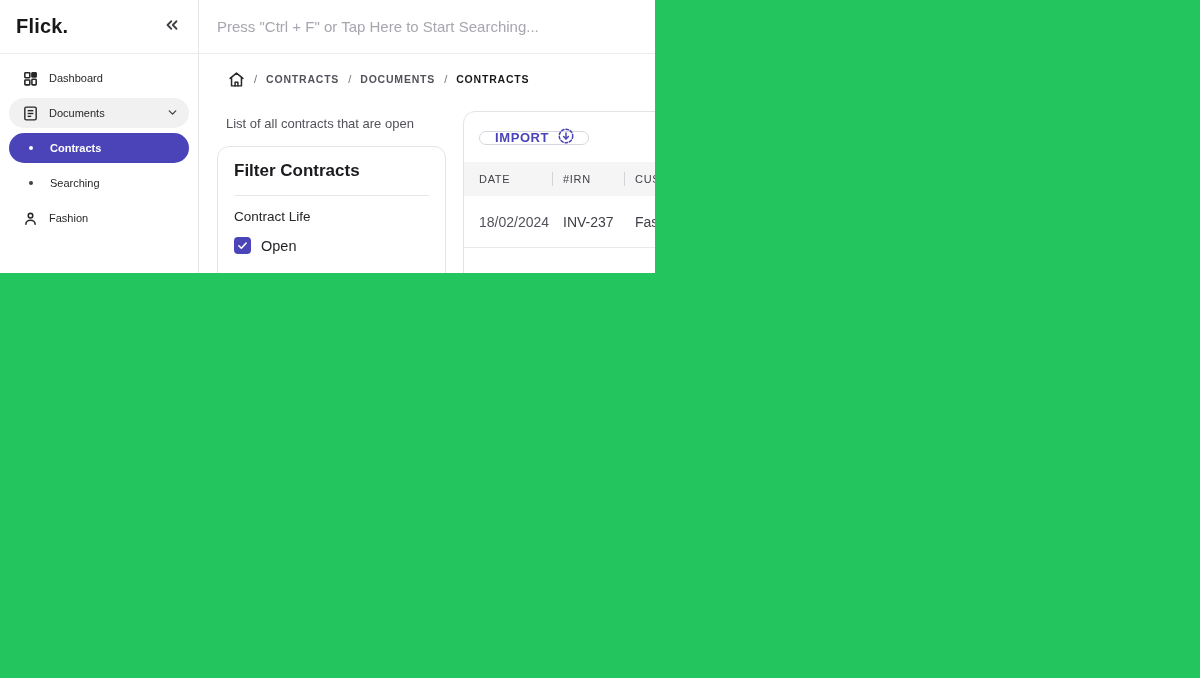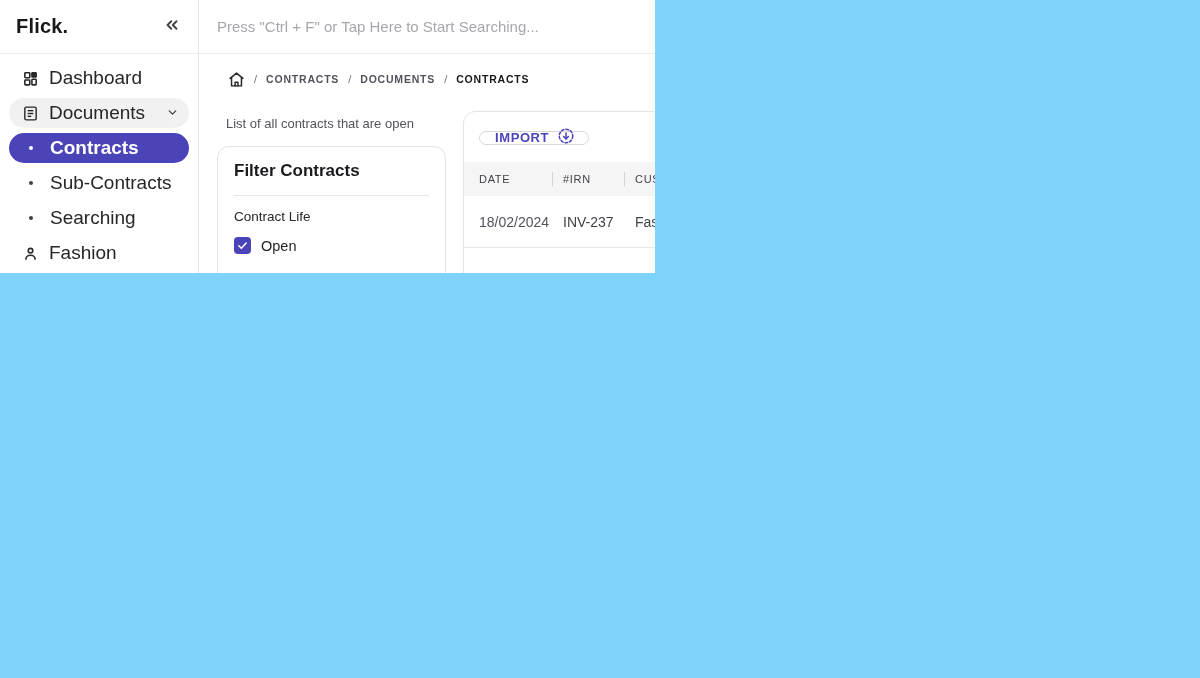--- a/index.html
+++ b/index.html
@@ -1,30 +1,30 @@
 <!DOCTYPE html>
 <html><head>
 <meta charset="utf-8">
 <style>
   * { margin:0; padding:0; box-sizing:border-box; }
   html,body { background:#ffffff; }
   body { font-family:"Liberation Sans", sans-serif; color:#1c1c21; }
 
-  .viewport { position:relative; width:1200px; height:678px; background:#7dd3fc; overflow:hidden; }
+  .viewport { position:relative; width:1200px; height:678px; background:#22c55e; overflow:hidden; }
   
   .clip { position:absolute; inset:0; display:flex; clip-path:inset(0 545px 405px 0); background:#fff; }
 
   
   .sidebar { width:199px; flex:0 0 199px; border-right:1px solid #e6e6e9; display:flex; flex-direction:column; }
   .sidebar-header { height:54px; flex:0 0 54px; border-bottom:1px solid #ececee; display:flex; align-items:center; justify-content:space-between; padding:0 14px 0 16px; }
   .logo { font-size:20px; font-weight:800; letter-spacing:0.2px; color:#18181b; }
   .collapse-btn { width:24px; height:24px; display:flex; align-items:center; justify-content:center; cursor:pointer; color:#3f3f46; }
 
   .nav { padding:9px 9px 0 9px; }
-  .nav-item { height:30px; display:flex; align-items:center; border-radius:15px; padding:0 10px 0 12px; margin-bottom:5px; color:#27272a; font-size:19px; cursor:pointer; }
+  .nav-item { height:30px; display:flex; align-items:center; border-radius:15px; padding:0 10px 0 12px; margin-bottom:5px; color:#27272a; font-size:11px; cursor:pointer; }
   .nav-item .nav-icon { width:18px; height:18px; display:flex; align-items:center; justify-content:center; margin-right:10px; }
   .nav-item .bullet { width:4px; height:4px; border-radius:50%; background:#3f3f46; margin:0 17px 0 8px; flex:0 0 4px; }
   .nav-item.muted { background:#f1f1f2; }
   .nav-item.active { background:#4b44b8; color:#ffffff; font-weight:600; }
   .nav-item.active .bullet { background:#ffffff; }
   .nav-item .spacer { flex:1; }
   .nav-label { white-space:nowrap; }
 
   
   .main { flex:1; display:flex; flex-direction:column; min-width:0; }
@@ -116,24 +116,20 @@
               <polyline points="6 9 12 15 18 9"></polyline>
             </svg>
           </span>
         </div>
 
         <div class="nav-item active">
           <span class="bullet"></span>
           <span class="nav-label">Contracts</span>
         </div>
 
-        <div class="nav-item">
-          <span class="bullet"></span>
-          <span class="nav-label">Sub-Contracts</span>
-        </div>
 
         <div class="nav-item">
           <span class="bullet"></span>
           <span class="nav-label">Searching</span>
         </div>
 
         <div class="nav-item">
           <span class="nav-icon">
             <svg width="17" height="17" viewBox="0 0 24 24" fill="none" stroke="#27272a" stroke-width="2.2" stroke-linecap="round">
               <circle cx="12" cy="8" r="3.2"></circle>

